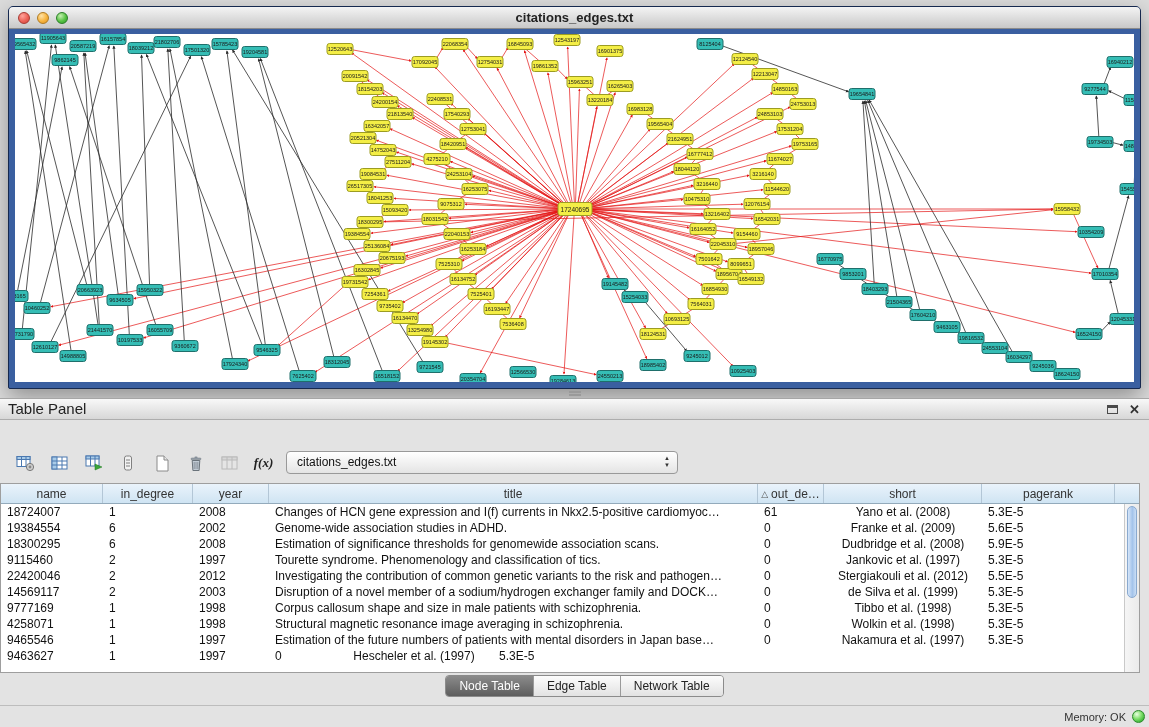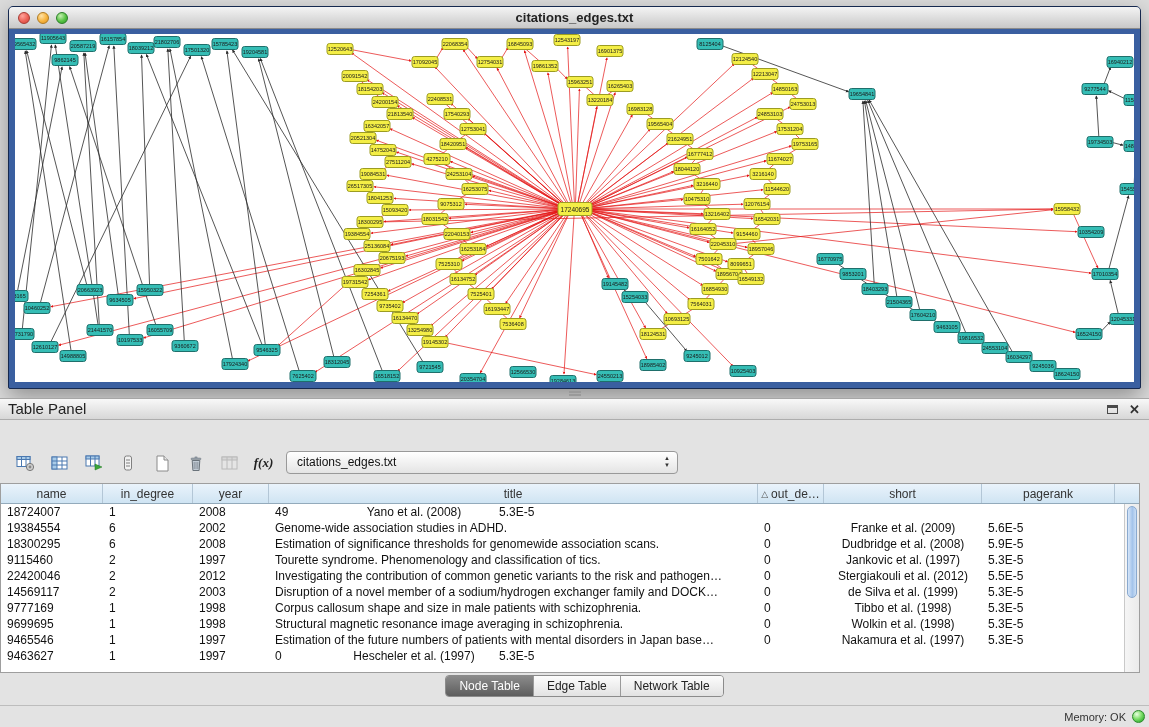--- a/index.html
+++ b/index.html
@@ -1013,21 +1013,22 @@
         <div class="th col6">
           <span>pagerank</span>
         </div>
         <div class="th spacer"></div>
       </div>
     <div class="tbody">
         <div class="tr">
           <div class="td col0">18724007</div>
           <div class="td col1">1</div>
           <div class="td col2">2008</div>
-          <div class="td col4">49</div>
+          <div class="td col3">Changes of HCN gene expression and I(f) currents in Nkx2.5-positive cardiomyoc…</div>
+          <div class="td col4">61</div>
           <div class="td col5">Yano et al. (2008)</div>
           <div class="td col6">5.3E-5</div>
         </div>
         <div class="tr">
           <div class="td col0">19384554</div>
           <div class="td col1">6</div>
           <div class="td col2">2002</div>
           <div class="td col3">Genome-wide association studies in ADHD.</div>
           <div class="td col4">0</div>
           <div class="td col5">Franke et al. (2009)</div>
@@ -1072,21 +1073,21 @@
         <div class="tr">
           <div class="td col0">9777169</div>
           <div class="td col1">1</div>
           <div class="td col2">1998</div>
           <div class="td col3">Corpus callosum shape and size in male patients with schizophrenia.</div>
           <div class="td col4">0</div>
           <div class="td col5">Tibbo et al. (1998)</div>
           <div class="td col6">5.3E-5</div>
         </div>
         <div class="tr">
-          <div class="td col0">9699695</div>
+          <div class="td col0">4258071</div>
           <div class="td col1">1</div>
           <div class="td col2">1998</div>
           <div class="td col3">Structural magnetic resonance image averaging in schizophrenia.</div>
           <div class="td col4">0</div>
           <div class="td col5">Wolkin et al. (1998)</div>
           <div class="td col6">5.3E-5</div>
         </div>
         <div class="tr">
           <div class="td col0">9465546</div>
           <div class="td col1">1</div>

